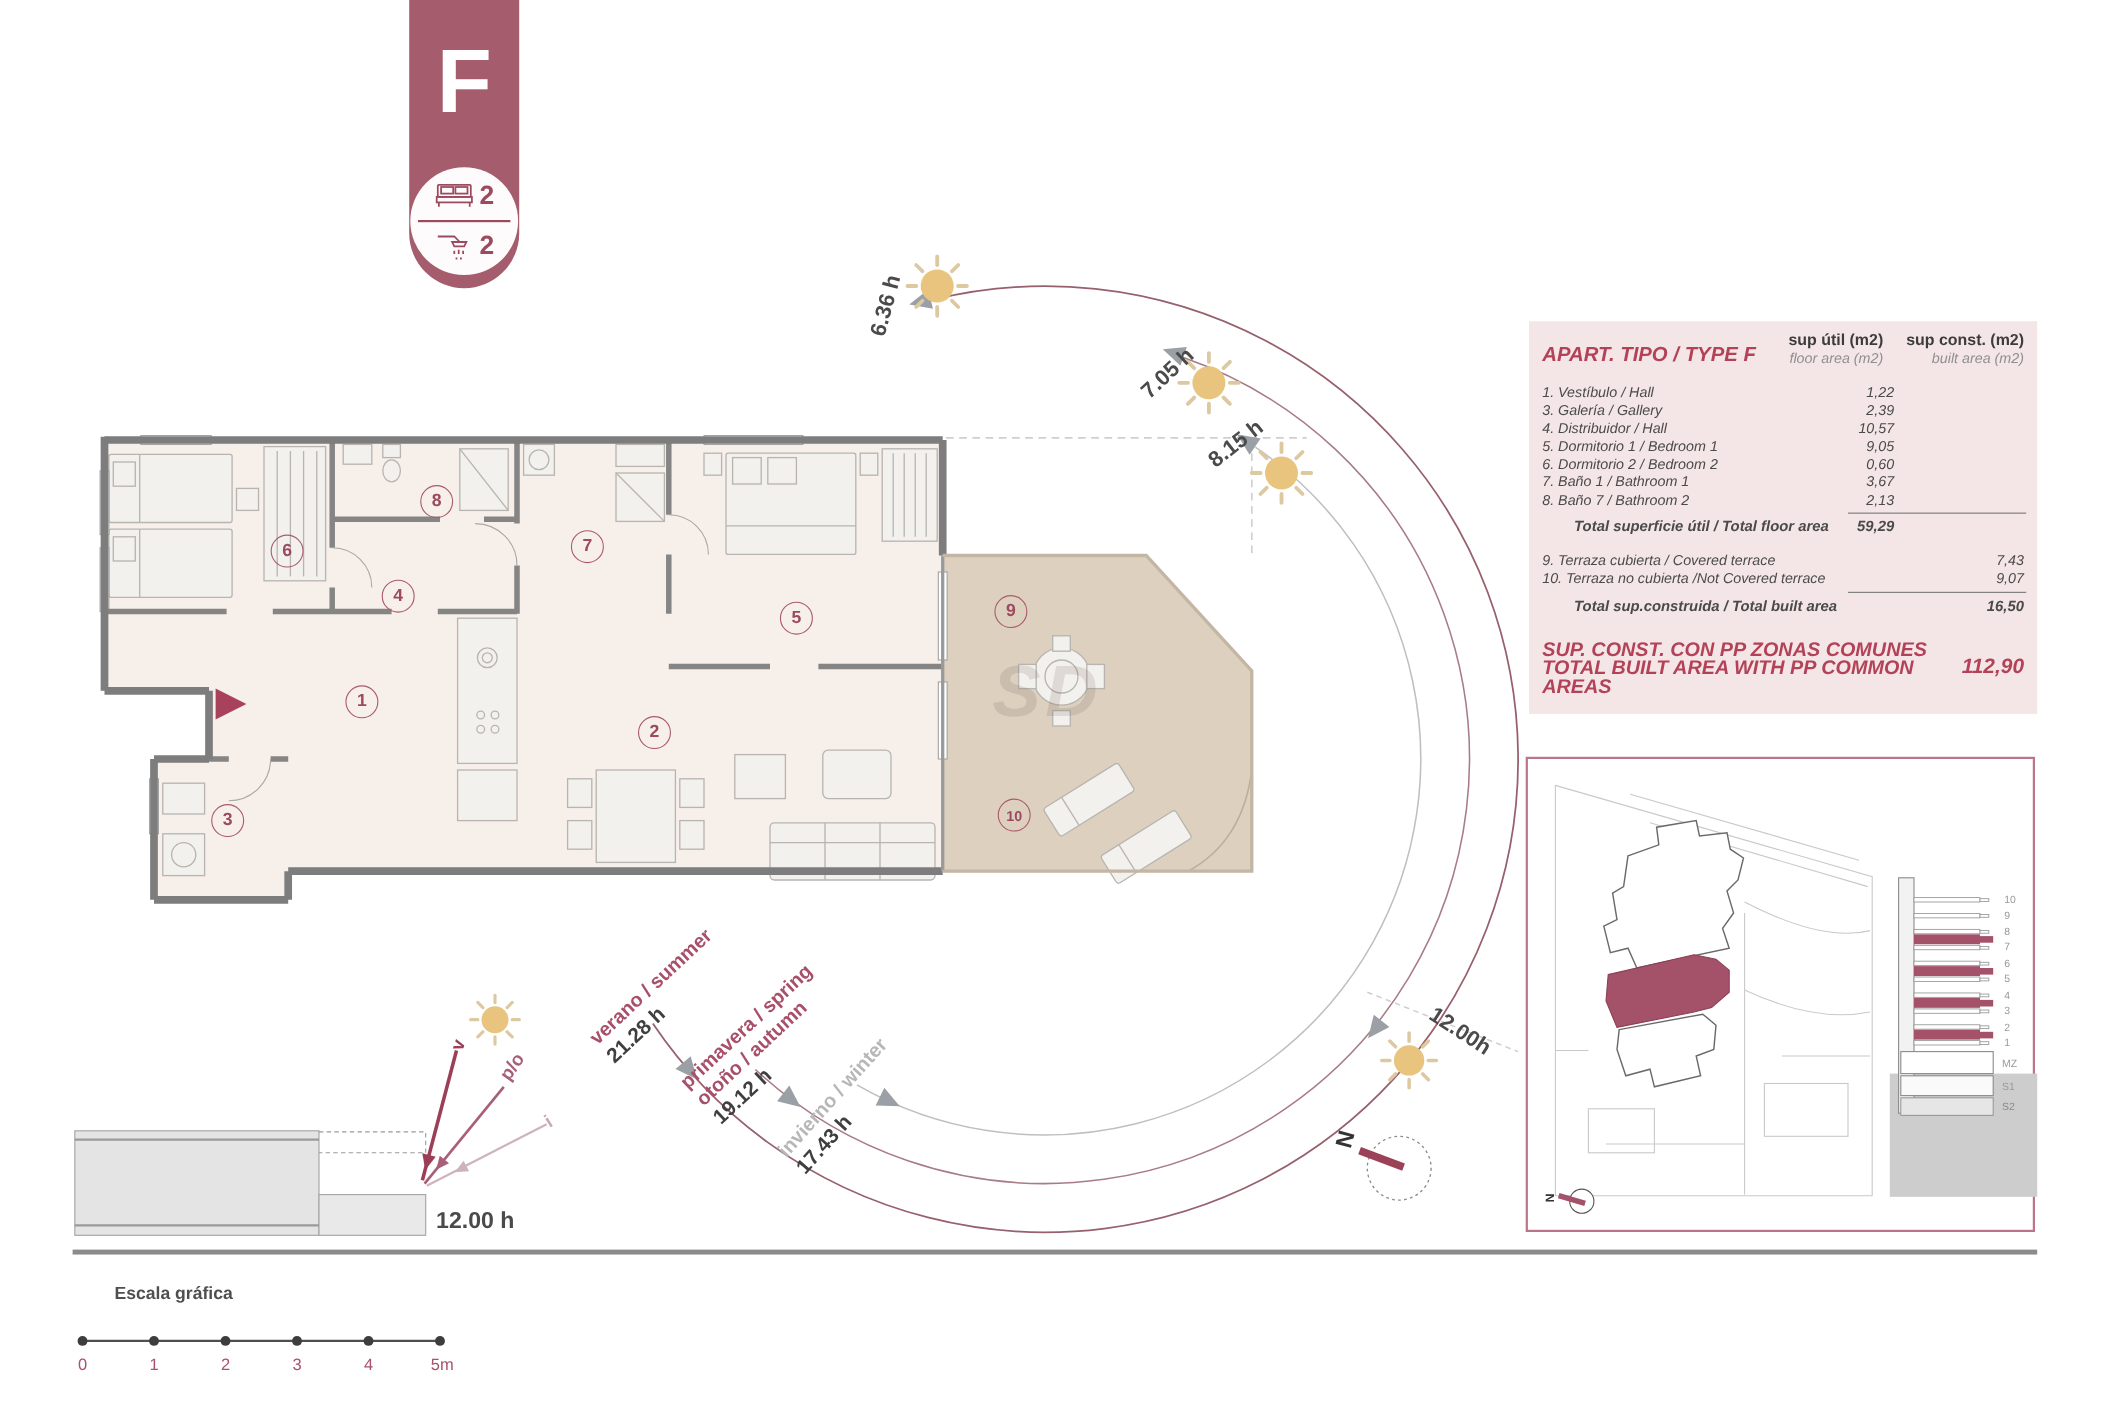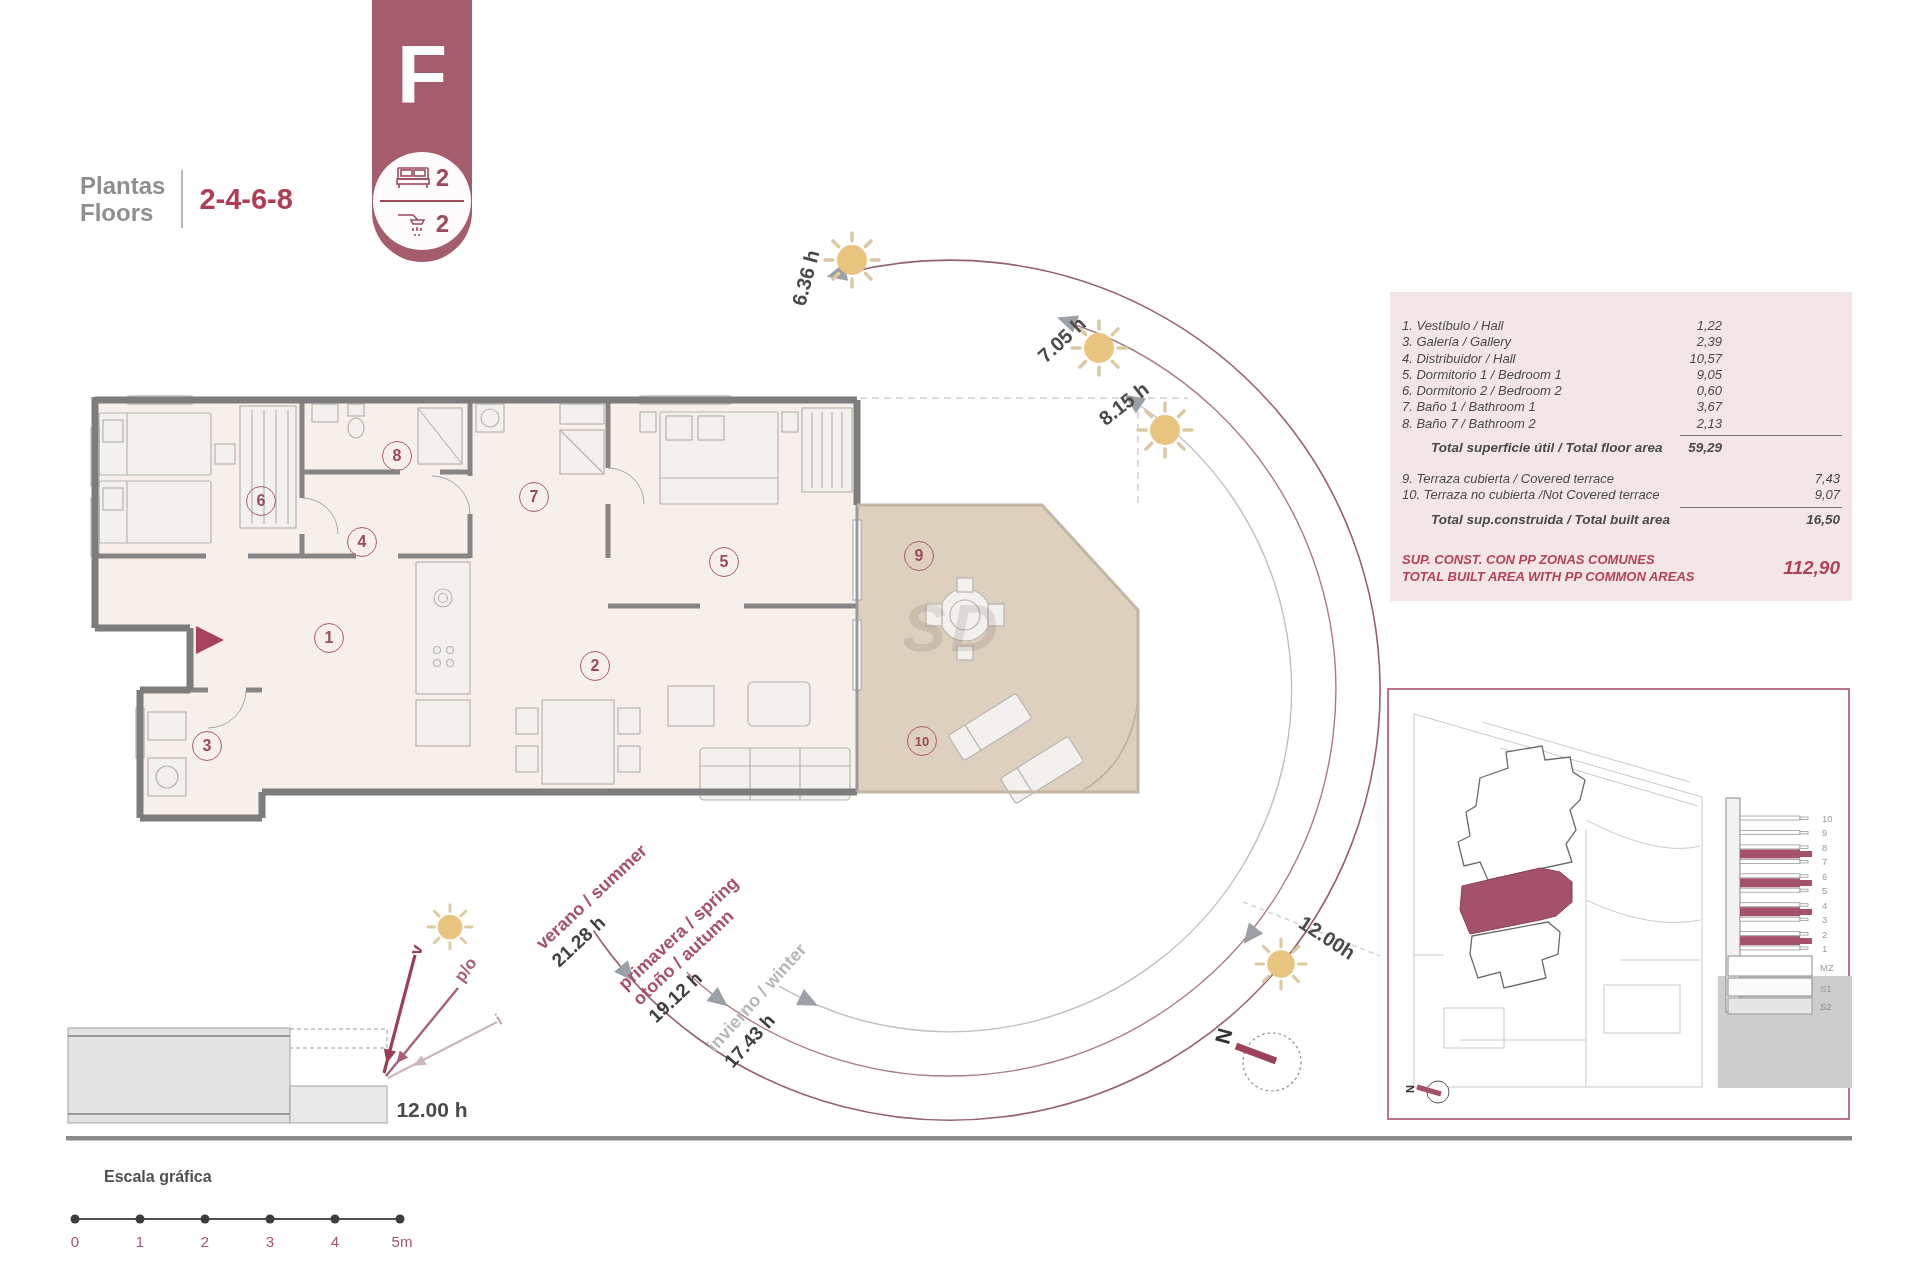--- a/index.html
+++ b/index.html
@@ -35,21 +35,21 @@
   .tbl-title{font-size:18.5px;font-weight:bold;font-style:italic;color:#b34258;}
   .colh{text-align:right;}
   .colh .h{font-size:14.5px;font-weight:bold;color:#3c3c3c;}
   .colh .sh{font-size:13px;font-style:italic;color:#8f8f8f;}
   .tbl-rows{margin-top:16px;}
   .trow{display:grid;grid-template-columns:1fr 48px 118px;font-size:13px;font-style:italic;line-height:16.3px;}
   .trow .v{text-align:right;}
   .trow.bold{font-weight:bold;font-size:13.5px;line-height:19px;margin-left:29px;}
   .rule{margin-left:278px;width:162px;border-top:1.3px solid #777;margin-top:3px;margin-bottom:2px;}
   .common{display:flex;align-items:center;margin-top:22px;}
-  .common .lines{flex:1;font-size:13px;font-weight:bold;font-style:italic;color:#b34258;line-height:17px;}
+  .common .lines{flex:1;font-size:18px;font-weight:bold;font-style:italic;color:#b34258;line-height:17px;}
   .common .big{font-size:19px;font-weight:bold;font-style:italic;color:#b34258;}
   
   #site-box{left:1387px;top:688px;width:463px;height:432px;border:2px solid #bb7488;background:#ffffff;box-sizing:border-box;}
   .floor-lab{position:absolute;font-size:9.5px;color:#9a9a9a;line-height:10px;}
   
   .scale-title{font-size:16px;font-weight:bold;color:#4f4f4f;}
   .scale-num{font-size:15px;color:#a8536a;}
   .vpoi{font-size:17px;font-weight:bold;}
   .sec-time{font-size:21px;font-weight:bold;color:#4a4a4a;}
   .north{font-size:21px;font-weight:bold;color:#333;}
@@ -331,28 +331,20 @@
       </g>
       <rect x="1728" y="956" width="84" height="20" fill="#ffffff" stroke="#8a8a8a"></rect>
       <rect x="1728" y="978" width="84" height="18" fill="#fafafa" stroke="#8a8a8a"></rect>
       <rect x="1728" y="998" width="84" height="16" fill="#e6e6e6" stroke="#9a9a9a"></rect>
 
       <circle cx="1438" cy="1092" r="11" fill="#ffffff" stroke="#555" stroke-width="1"></circle>
       <line x1="1417" y1="1087" x2="1441" y2="1094" stroke="#a4516a" stroke-width="5"></line>
     </g>
   </svg>
 
-  <div class="abs z2" style="left:80px;top:170px;display:flex;align-items:center;gap:16px;">
-    <div class="floors-lab">
-      <div>Plantas</div>
-      <div>Floors</div>
-    </div>
-    <div class="vdiv"></div>
-    <div class="floors-val">2-4-6-8</div>
-  </div>
 
   <div class="abs ribbon z2"></div>
   <div class="abs badge-letter z2">F</div>
   <div class="abs badge-circle z2">
     <div class="badge-row">
       <svg width="36" height="26" viewBox="0 0 36 26">
         <g stroke="#9c4a5e" stroke-width="1.6" fill="none">
           <rect x="3" y="3" width="30" height="11" rx="1"></rect>
           <rect x="6" y="5" width="11" height="6"></rect>
             <rect x="19" y="5" width="11" height="6"></rect>
@@ -409,20 +401,31 @@
 
   <div class="lbl vpoi z2" style="left:417px;top:950px;--r:-72deg;color:#9c3f56;">v</div>
   <div class="lbl vpoi z2" style="left:466px;top:970px;--r:-55deg;color:#a8607a;">p/o</div>
   <div class="lbl vpoi z2" style="left:499px;top:1020px;--r:-32deg;color:#c9a9b4;">i</div>
   <div class="lbl sec-time z2" style="left:432px;top:1110px;">12.00 h</div>
 
   <div class="lbl north z2" style="left:1224px;top:1036px;--r:-75deg;">N</div>
   <div class="lbl z2" style="left:1410px;top:1089px;--r:-90deg;font-size:11px;font-weight:bold;color:#333;">N</div>
 
   <div id="area-table" class="abs z2">
+    <div class="tbl-head">
+      <div class="tbl-title">APART. TIPO / TYPE F</div>
+      <div class="colh">
+        <div class="h">sup útil (m2)</div>
+        <div class="sh">floor area (m2)</div>
+      </div>
+      <div class="colh">
+        <div class="h">sup const. (m2)</div>
+        <div class="sh">built area (m2)</div>
+      </div>
+    </div>
     <div class="tbl-rows">
       <div class="trow">
           <div>1. Vestíbulo / Hall</div>
           <div class="v">1,22</div>
           <div class="v"></div>
         </div>
       <div class="trow">
           <div>3. Galería / Gallery</div>
           <div class="v">2,39</div>
           <div class="v"></div>

